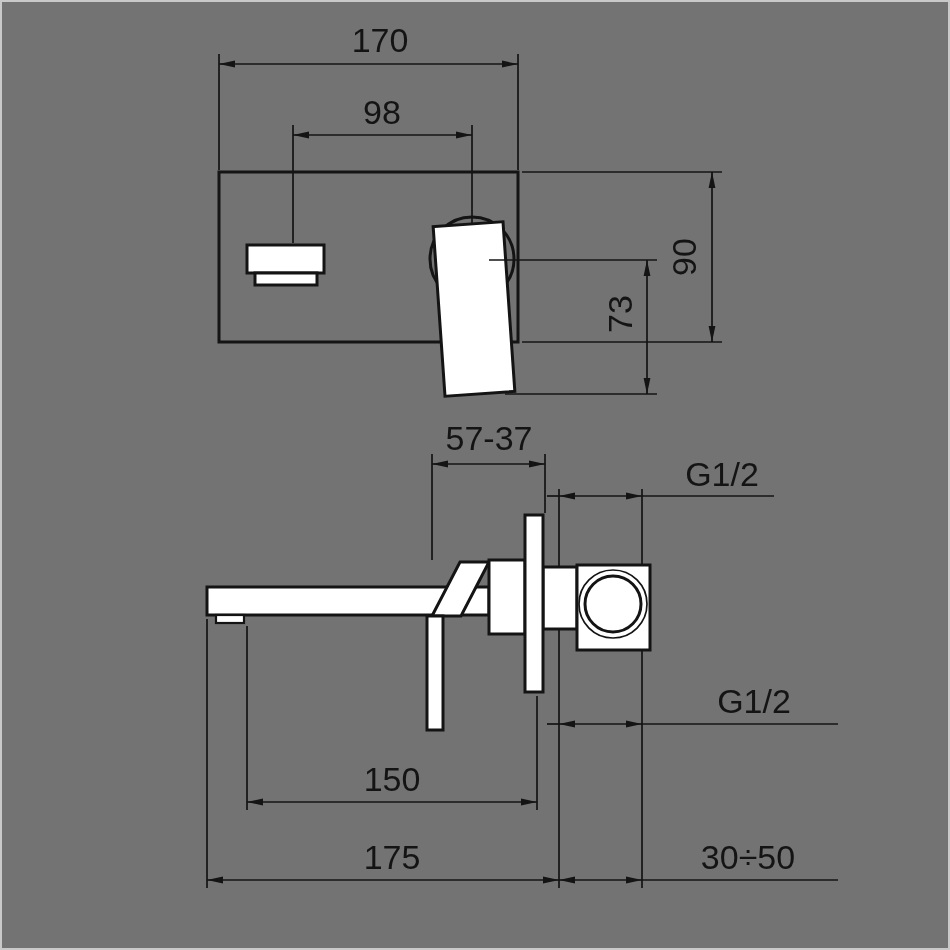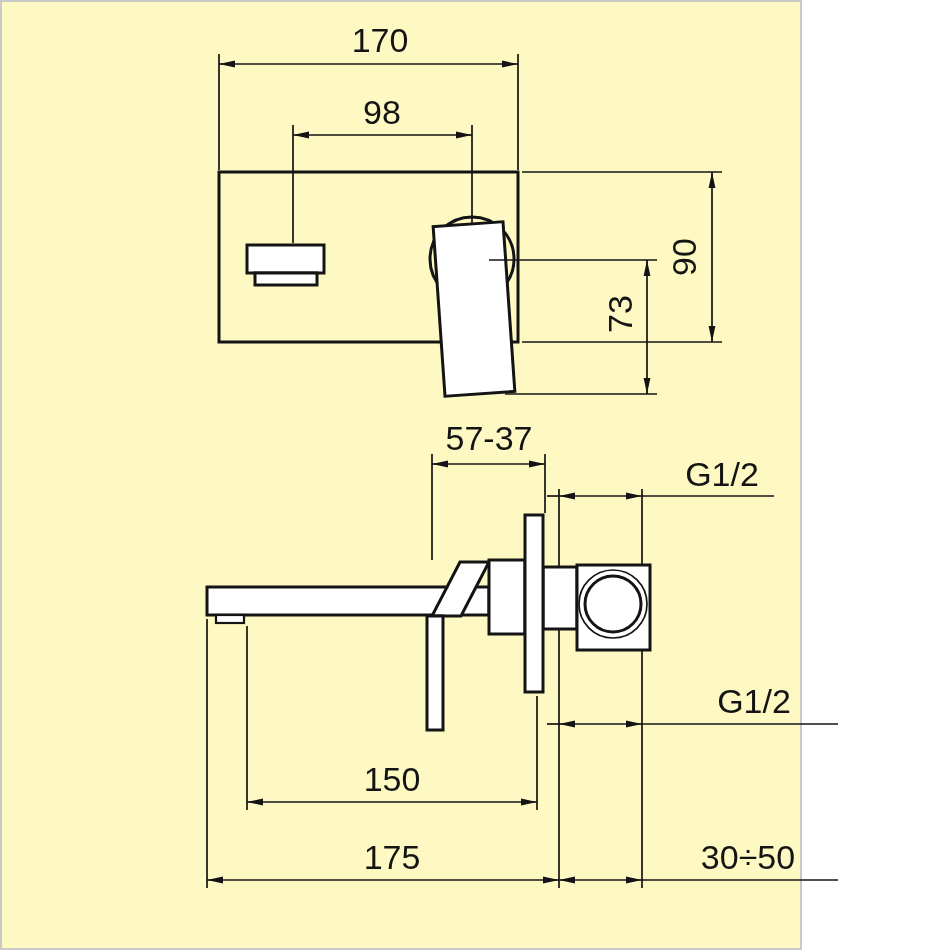--- a/index.html
+++ b/index.html
@@ -1,18 +1,18 @@
 <!DOCTYPE html>
 <html><head>
 <meta charset="utf-8">
 <style>
   html,body{margin:0;padding:0;background:#ffffff;}
   .canvas{
-    width:802px;height:950px;box-sizing:border-box;
-    border:2px solid #c9c9c9;background:#fef9c3;position:relative;
+    width:950px;height:950px;box-sizing:border-box;
+    border:2px solid #c9c9c9;background:#737373;position:relative;
     font-family:"Liberation Sans", sans-serif;
   }
   svg{display:block;}
   .obj{stroke:#141414;stroke-width:3;fill:#ffffff;}
   .obj-nf{stroke:#141414;stroke-width:3;fill:none;}
   .thin{stroke:#141414;stroke-width:1.7;fill:none;}
   .dim{stroke:#141414;stroke-width:1.7;fill:none;}
   .lbl{font-family:"Liberation Sans", sans-serif;font-size:34px;fill:#141414;}
 </style>
 </head>

